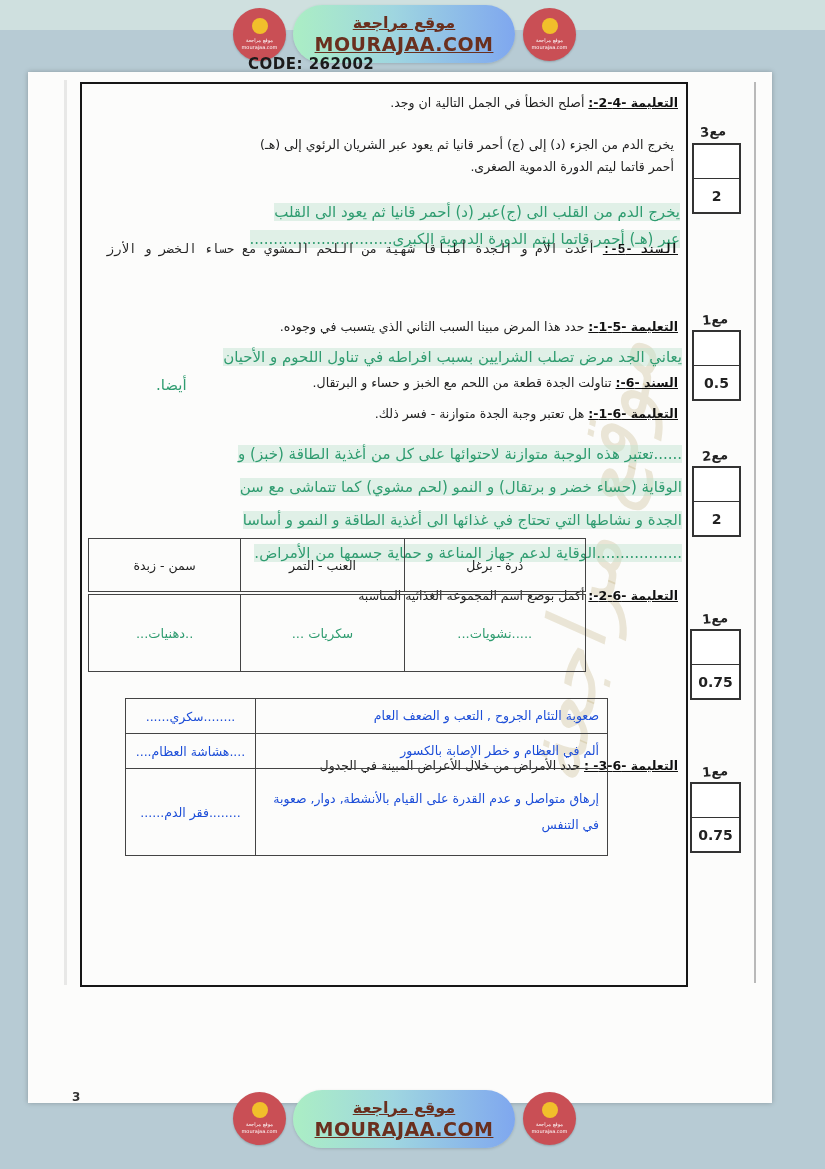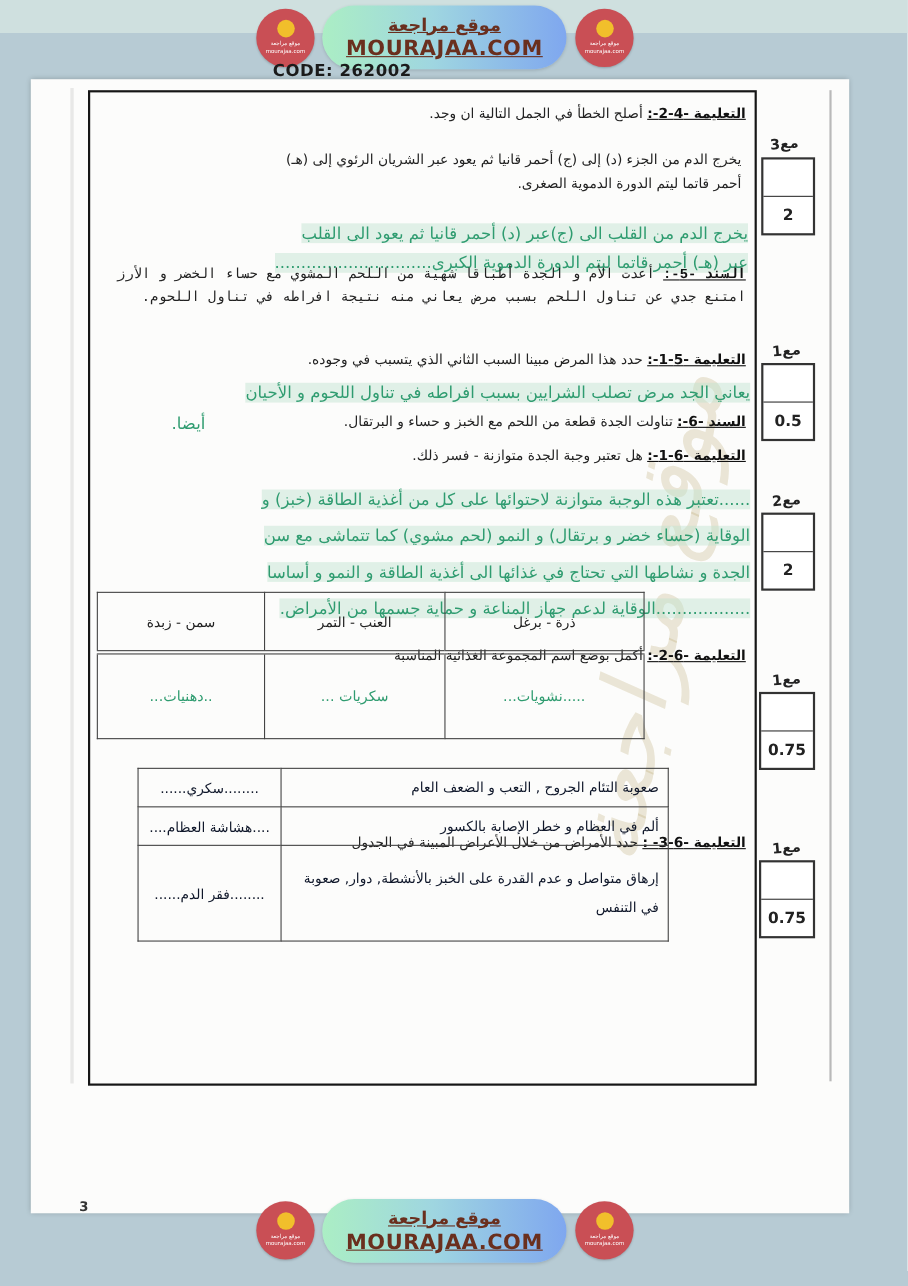--- a/index.html
+++ b/index.html
@@ -40,21 +40,21 @@
   .score-label{position:absolute;font-size:13px;font-weight:bold;color:#222;direction:rtl;transform:rotate(-5deg);}
   .score-box{position:absolute;width:45px;border:2px solid #333;background:#fff;}
   .score-box .cell{height:33px;border-bottom:1.5px solid #333;}
   .score-box .cellv{height:33px;display:flex;align-items:center;justify-content:center;font-size:14px;font-weight:bold;color:#222;}
   
   table{border-collapse:collapse;direction:rtl;}
   .tb1{position:absolute;left:88px;top:538px;width:498px;}
   .tb1 th{border:1.5px solid #444;border-bottom:4px double #444;height:50px;font-size:12.5px;font-weight:normal;color:#222;text-align:center;margin-top:48px;}
   .tb1 td{border:1.5px solid #444;height:74px;text-align:center;}
   .tb2{position:absolute;left:125px;top:698px;width:483px;}
-  .tb2 td{border:1.5px solid #444;font-size:12.5px;color:#0f172a;padding:4px 8px;}
+  .tb2 td{border:1.5px solid #444;font-size:12.5px;color:#1d4ed8;padding:4px 8px;}
   .tb2 .sym{width:335px;text-align:right;line-height:26px;}
   .tb2 .ans{text-align:center;}
   .gr-c{color:#2f9c70;font-size:13px;font-weight:500;}
   
   .watermark{
     position:absolute;left:590px;top:560px;transform:translate(-50%,-50%) rotate(-80deg);
     white-space:nowrap;font-size:84px;color:rgba(172,150,82,.22);
     pointer-events:none;font-style:italic;letter-spacing:6px;
   }
   .pagenum{position:absolute;left:72px;top:1090px;font-size:12px;font-weight:bold;color:#333;}
@@ -98,21 +98,20 @@
   <div>أحمر قاتما ليتم الدورة الدموية الصغرى.</div>
 </div>
 <div class="blk green" style="right:145px;top:180px;width:588px;margin-top:19px;">
   <div><span class="hl">يخرج الدم من القلب الى (ج)عبر (د) أحمر قانيا ثم يعود الى القلب</span></div>
   <div><span class="hl">عبر (هـ) أحمر قاتما ليتم الدورة الدموية الكبرى..............................</span></div>
 </div>
 
 <div class="blk" style="right:147px;top:240px;width:582px;line-height:21px;font-family:Liberation Mono, monospace;">
   <span class="lbl">السند -5-:</span>
   <span>أعدت الأم و الجدة أطباقا شهية من اللحم المشوي مع حساء الخضر   و الأرز</span>
-  <div>امتنع جدي عن تناول اللحم بسبب مرض يعاني منه نتيجة افراطه في تناول اللحوم.</div>
 </div>
 
 <div class="blk" style="right:147px;top:316px;width:582px;">
   <span class="lbl">التعليمة -5-1-:</span>
   <span>حدد هذا المرض مبينا السبب الثاني الذي يتسبب في وجوده.</span>
 </div>
 <div class="blk green" style="right:143px;top:344px;width:592px;">
   <span class="hl">يعاني الجد مرض تصلب الشرايين بسبب افراطه في تناول اللحوم و الأحيان</span>
 </div>
 
@@ -160,21 +159,21 @@
   <tbody>
       <tr>
     <td class="sym">صعوبة التئام الجروح , التعب و الضعف العام</td>
     <td class="ans gr-c">........سكري......</td>
   </tr>
   <tr>
     <td class="sym">ألم في العظام و خطر الإصابة بالكسور</td>
     <td class="ans gr-c">....هشاشة العظام....</td>
   </tr>
   <tr>
-    <td class="sym" style="height:78px;">إرهاق متواصل و عدم القدرة على الخبز بالأنشطة, دوار, صعوبة في التنفس</td>
+    <td class="sym" style="height:78px;">إرهاق متواصل و عدم القدرة على القيام بالأنشطة, دوار, صعوبة في التنفس</td>
     <td class="ans gr-c">........فقر الدم......</td>
   </tr>
 </tbody>
   </table>
 
 <div class="score-label" style="left:700px;top:124px;">مع3</div>
 <div class="score-box" style="left:692px;top:143px;">
   <div class="cell"></div>
   <div class="cellv">2</div>
 </div>

